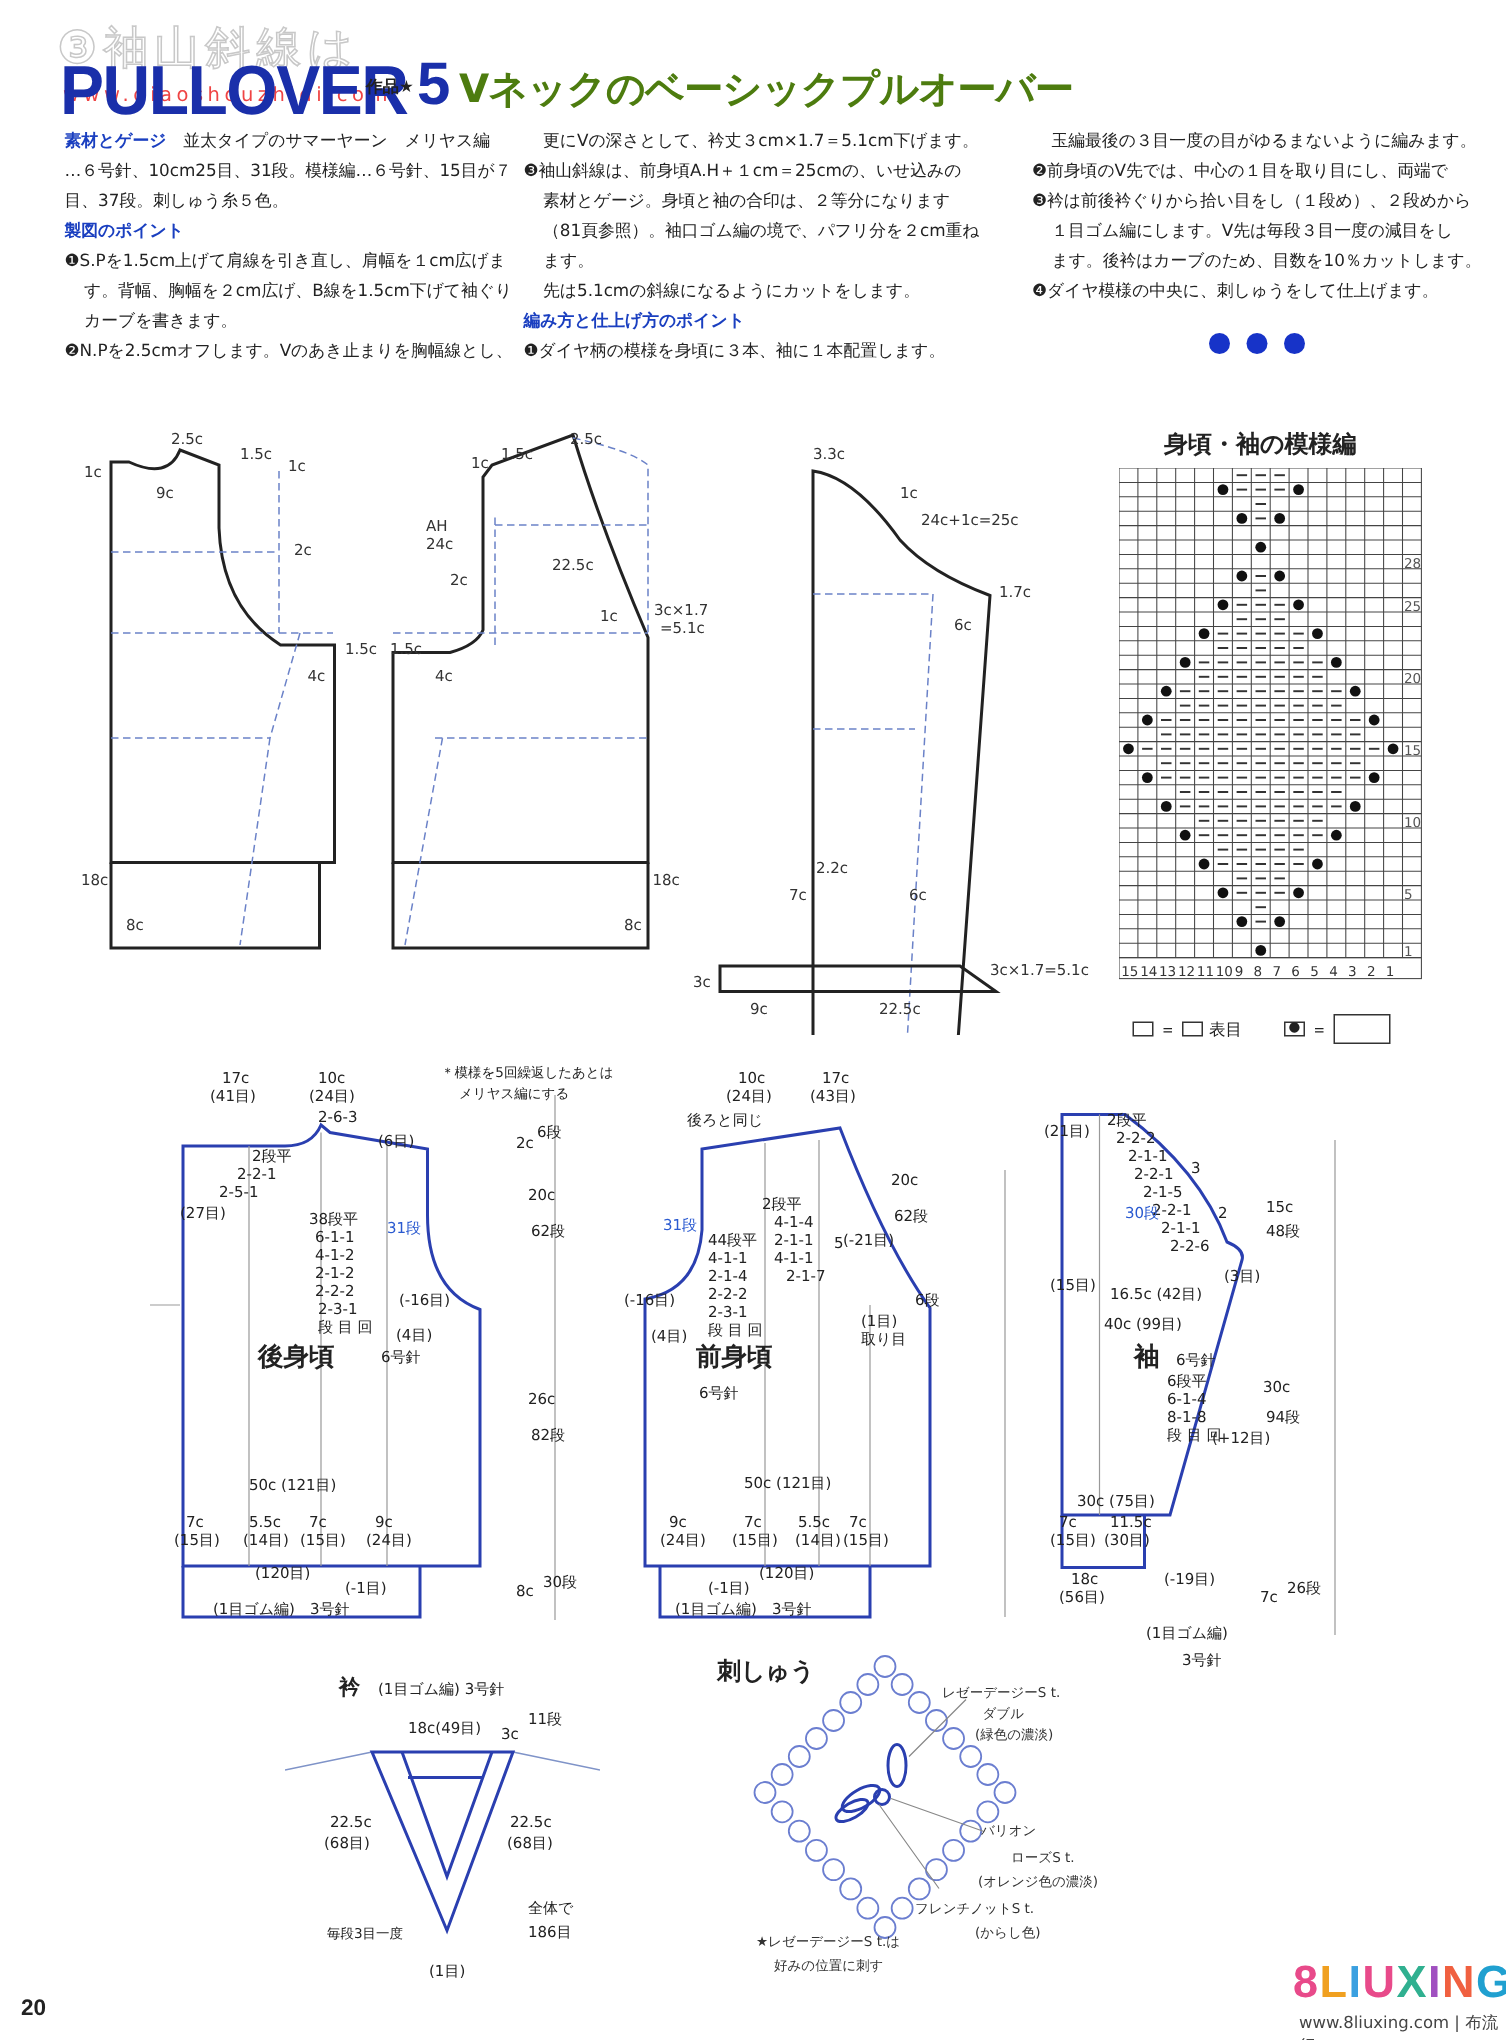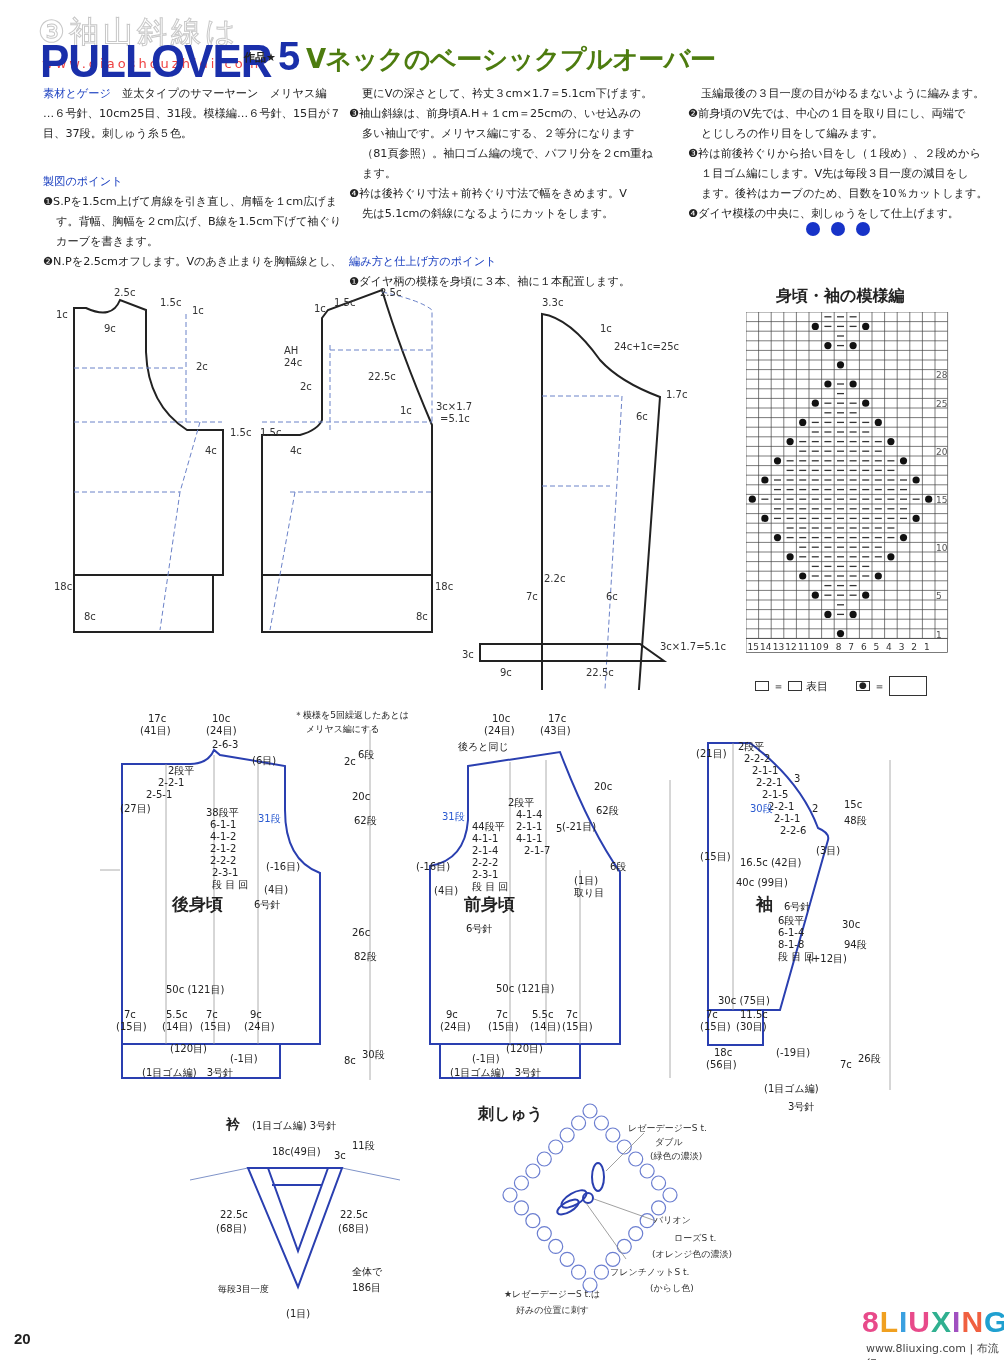--- a/index.html
+++ b/index.html
@@ -10,21 +10,21 @@
     -webkit-text-stroke: 1px #c8c8c8; font-family: "DejaVu Serif", serif; }
   .watermark-url { left: 42px; top: 56px; font-size: 13px; color: #ef4444; letter-spacing: 3px; }
   .brand { left: 40px; top: 36px; font-family: "Liberation Sans", sans-serif; font-weight: bold;
     font-size: 44px; color: #1a2faa; letter-spacing: -1px; transform: scaleY(1.05); }
   .work-label { left: 244px; top: 50px; font-size: 11px; font-weight: bold; color: #222; }
   .work-num { left: 278px; top: 34px; font-family: "Liberation Sans", sans-serif; font-weight: bold;
     font-size: 40px; color: #1a2faa; }
   .title-jp { left: 306px; top: 42px; font-size: 26px; font-weight: bold; color: #4d7c0f; letter-spacing: -0.5px; }
   .col { top: 84px; font-size: 11.2px; line-height: 20px; color: #222; }
   .col p { margin: 0; }
-  .col .h { color: #1a3fc0; font-weight: normal; margin-top: 28px; }
+  .col .h { color: #1a3fc0; font-weight: bold; }
   .col .ind { padding-left: 13px; }
   .dots { left: 806px; top: 222px; display: flex; gap: 11px; }
   .dots span { width: 14px; height: 14px; border-radius: 50%; background: #1733c8; display: block; }
   svg text { font-family: "DejaVu Sans", sans-serif; }
   .chart-title { left: 776px; top: 286px; font-size: 16px; font-weight: bold; }
   .legend { left: 755px; top: 676px; font-size: 11px; display: flex; align-items: center; gap: 4px; }
   .box { display: inline-block; width: 14px; height: 10px; border: 1px solid #333; }
   .page-num { left: 14px; top: 1330px; font-family: "Liberation Sans", sans-serif; font-weight: bold; font-size: 15px; }
   .logo { left: 862px; top: 1305px; font-family: "Liberation Sans", sans-serif; font-weight: bold; font-size: 30px; letter-spacing: 1px; }
   .logo-url { left: 866px; top: 1341px; font-size: 11px; color: #444; }
@@ -46,32 +46,30 @@
     <p>目、37段。刺しゅう糸５色。</p>
     <p class="h">製図のポイント</p>
     <p>❶S.Pを1.5cm上げて肩線を引き直し、肩幅を１cm広げま</p>
     <p class="ind">す。背幅、胸幅を２cm広げ、B線を1.5cm下げて袖ぐり</p>
     <p class="ind">カーブを書きます。</p>
     <p>❷N.Pを2.5cmオフします。Vのあき止まりを胸幅線とし、</p>
   </div>
 <div class="abs col" style="left:349px;width:320px">
     <p class="ind">更にVの深さとして、衿丈３cm×1.7＝5.1cm下げます。</p>
     <p>❸袖山斜線は、前身頃A.H＋１cm＝25cmの、いせ込みの</p>
-    <p class="ind">多い袖山です。メリヤス編にする、２等分になります</p>
+    <p class="ind">素材とゲージ。身頃と袖の合印は、２等分になります</p>
     <p class="ind">（81頁参照）。袖口ゴム編の境で、パフリ分を２cm重ね</p>
     <p class="ind">ます。</p>
-    <p>❹衿は後衿ぐり寸法＋前衿ぐり寸法で幅をきめます。V</p>
     <p class="ind">先は5.1cmの斜線になるようにカットをします。</p>
     <p class="h">編み方と仕上げ方のポイント</p>
     <p>❶ダイヤ柄の模様を身頃に３本、袖に１本配置します。</p>
   </div>
 <div class="abs col" style="left:688px;width:300px">
     <p class="ind">玉編最後の３目一度の目がゆるまないように編みます。</p>
     <p>❷前身頃のV先では、中心の１目を取り目にし、両端で</p>
-    <p class="ind">とじしろの作り目をして編みます。</p>
     <p>❸衿は前後衿ぐりから拾い目をし（１段め）、２段めから</p>
     <p class="ind">１目ゴム編にします。V先は毎段３目一度の減目をし</p>
     <p class="ind">ます。後衿はカーブのため、目数を10％カットします。</p>
     <p>❹ダイヤ模様の中央に、刺しゅうをして仕上げます。</p>
   </div>
 
 <div class="abs dots">
     <span></span>
     <span></span>
     <span></span>

